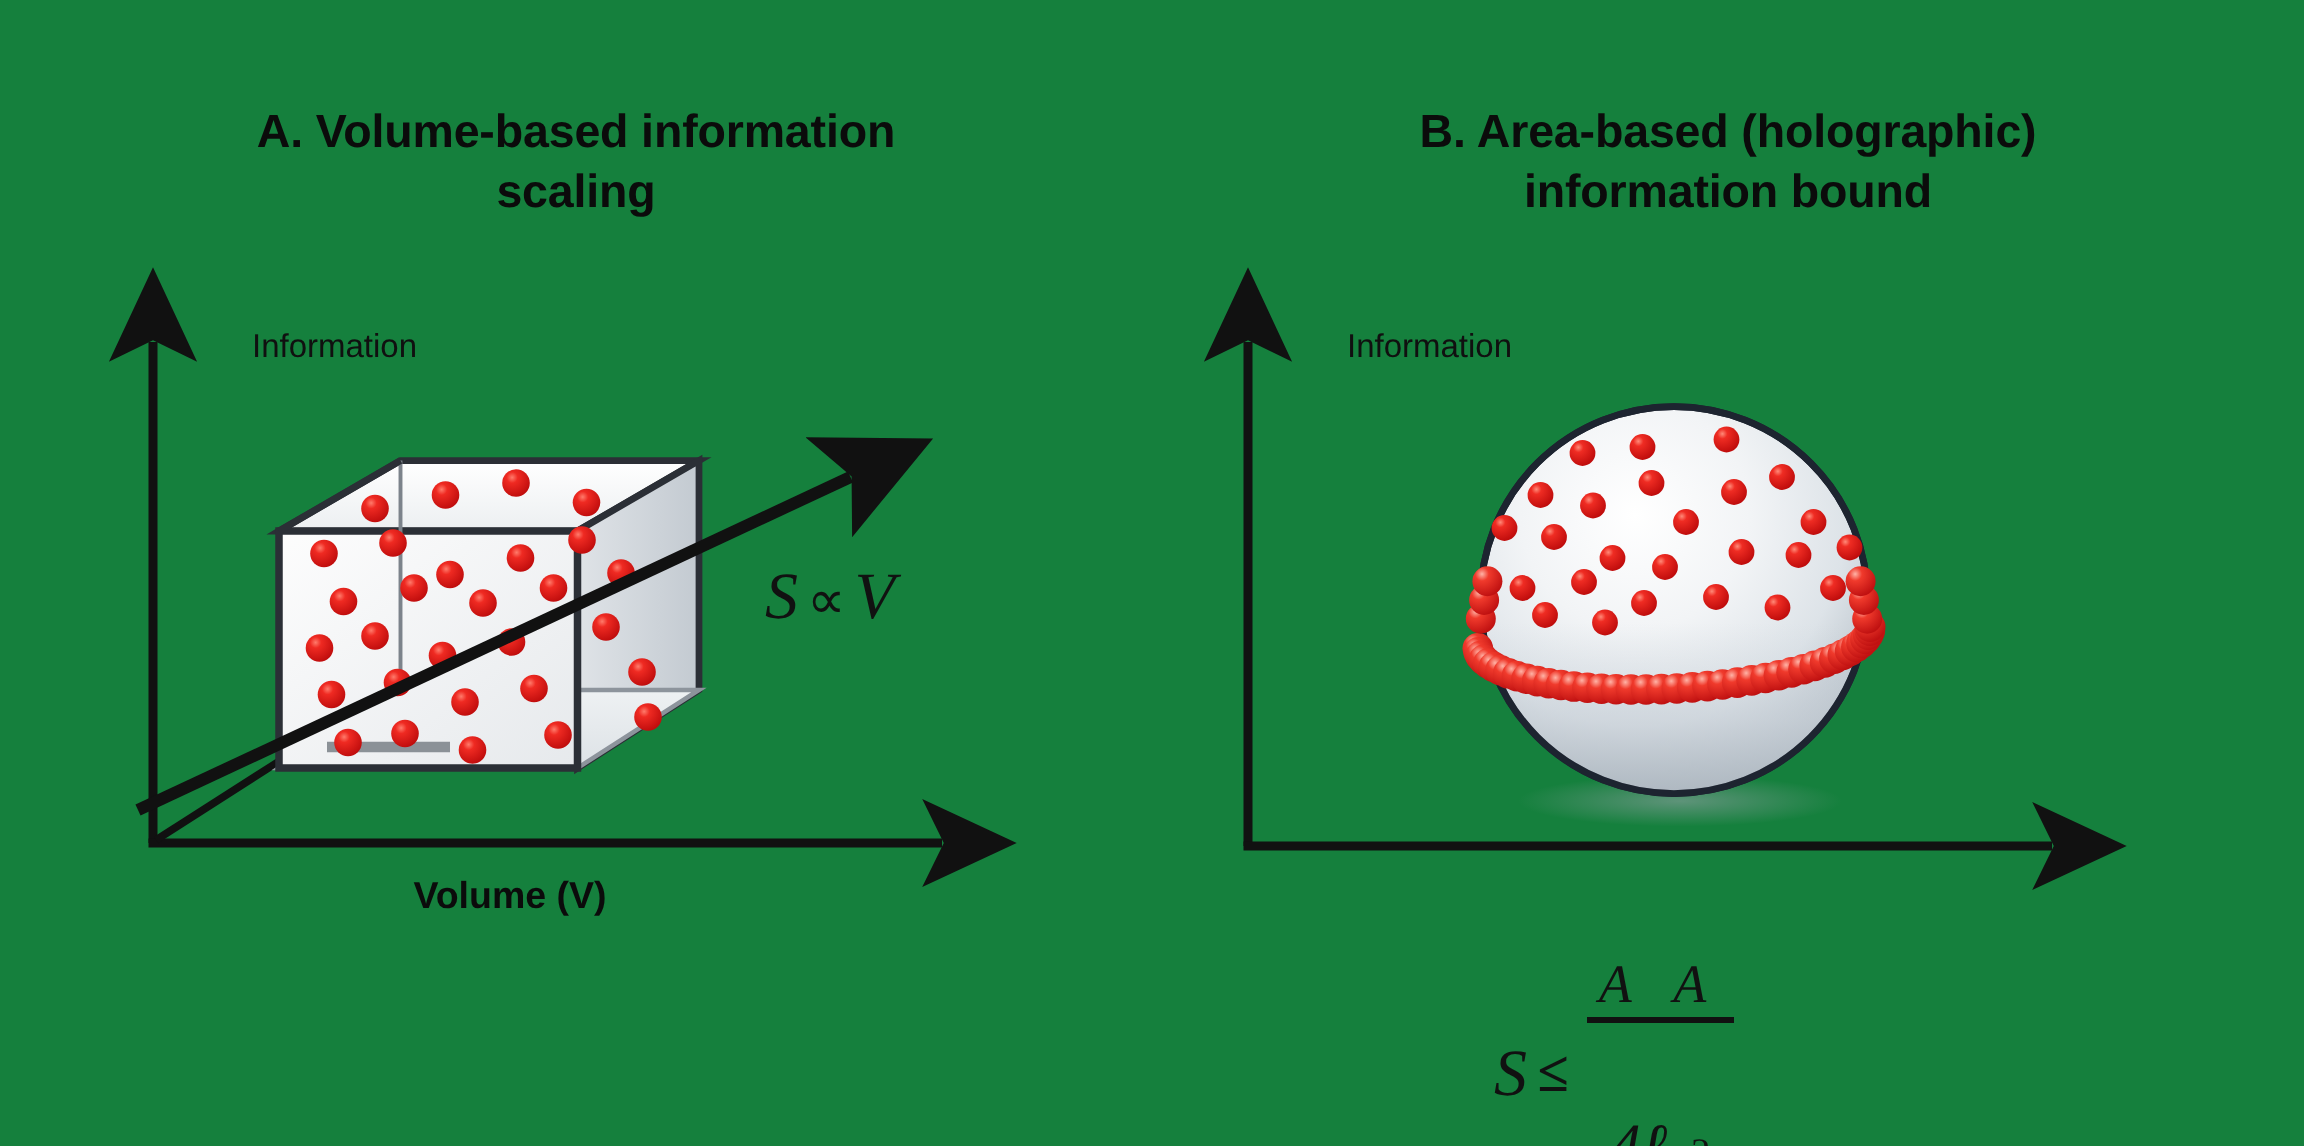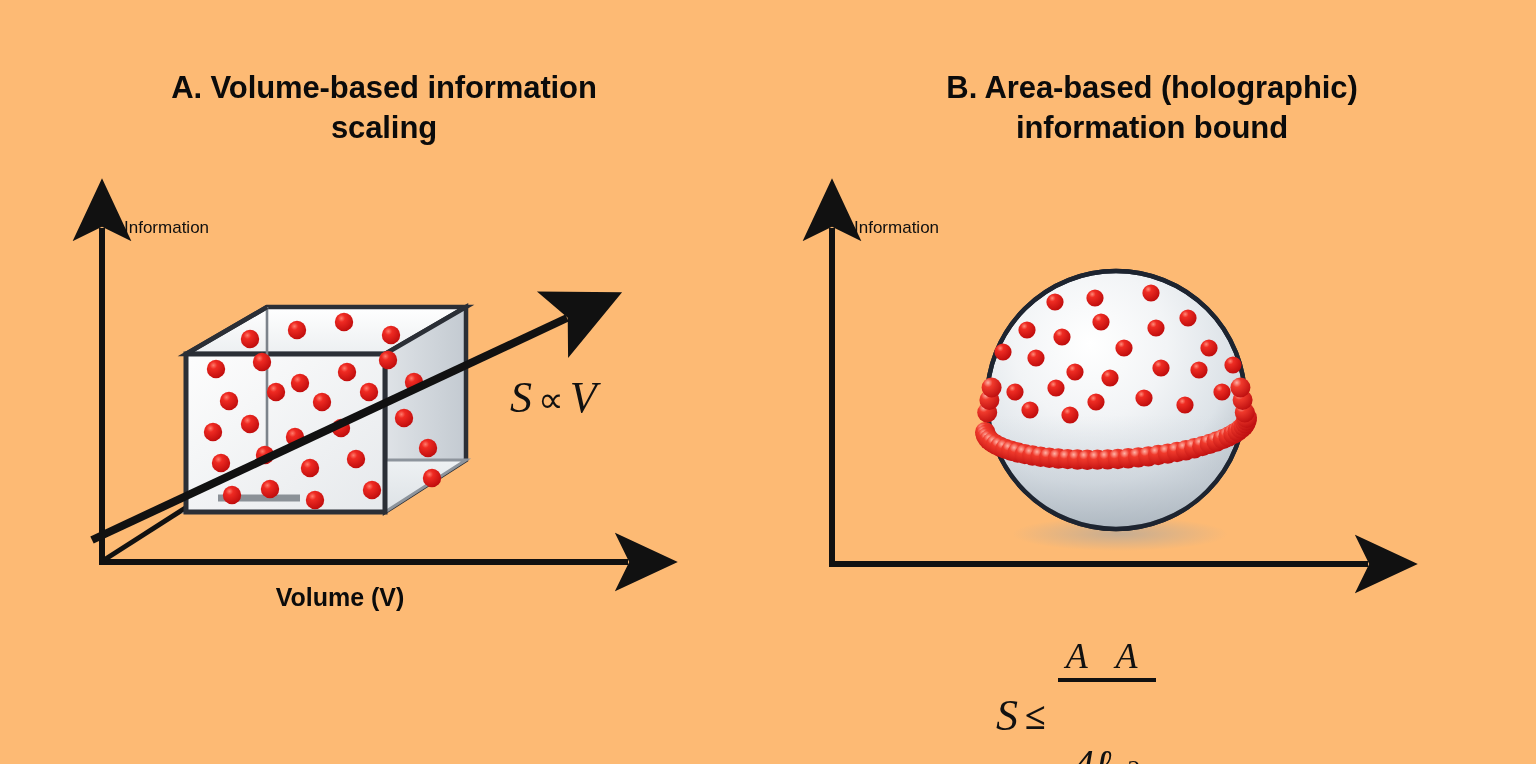--- a/index.html
+++ b/index.html
@@ -14,21 +14,21 @@
     font-family: "Liberation Sans", sans-serif;
     color: #111111;
     overflow: hidden;
     position: relative;
   }
   #figure-root {
     position: absolute;
     left: 0; top: 0;
     width: 1536px;
     height: 764px;
-    background: #fdba74;
+    background: #15803d;
   }
   .panel {
     position: absolute;
     top: 0;
     height: 764px;
     width: 768px;
   }
   #panel-a { left: 0; }
   #panel-b { left: 768px; }
 
@@ -45,24 +45,25 @@
     letter-spacing: -0.1px;
     color: #0b0b0b;
     white-space: pre-line;
   }
   #panel-a .panel-title { left: 0px; width: 768px; }
   #panel-b .panel-title { left: 0px; width: 768px; }
 
   .axis-ylabel {
     position: absolute;
     font-family: "Liberation Sans", sans-serif;
-    font-size: 17px;
+    font-size: 22px;
     font-weight: normal;
     color: #101010;
     white-space: nowrap;
+    margin-left: 44px;
   }
   .axis-xlabel {
     position: absolute;
     font-family: "Liberation Sans", sans-serif;
     font-size: 25px;
     font-weight: bold;
     color: #0b0b0b;
     white-space: nowrap;
     text-align: center;
   }

